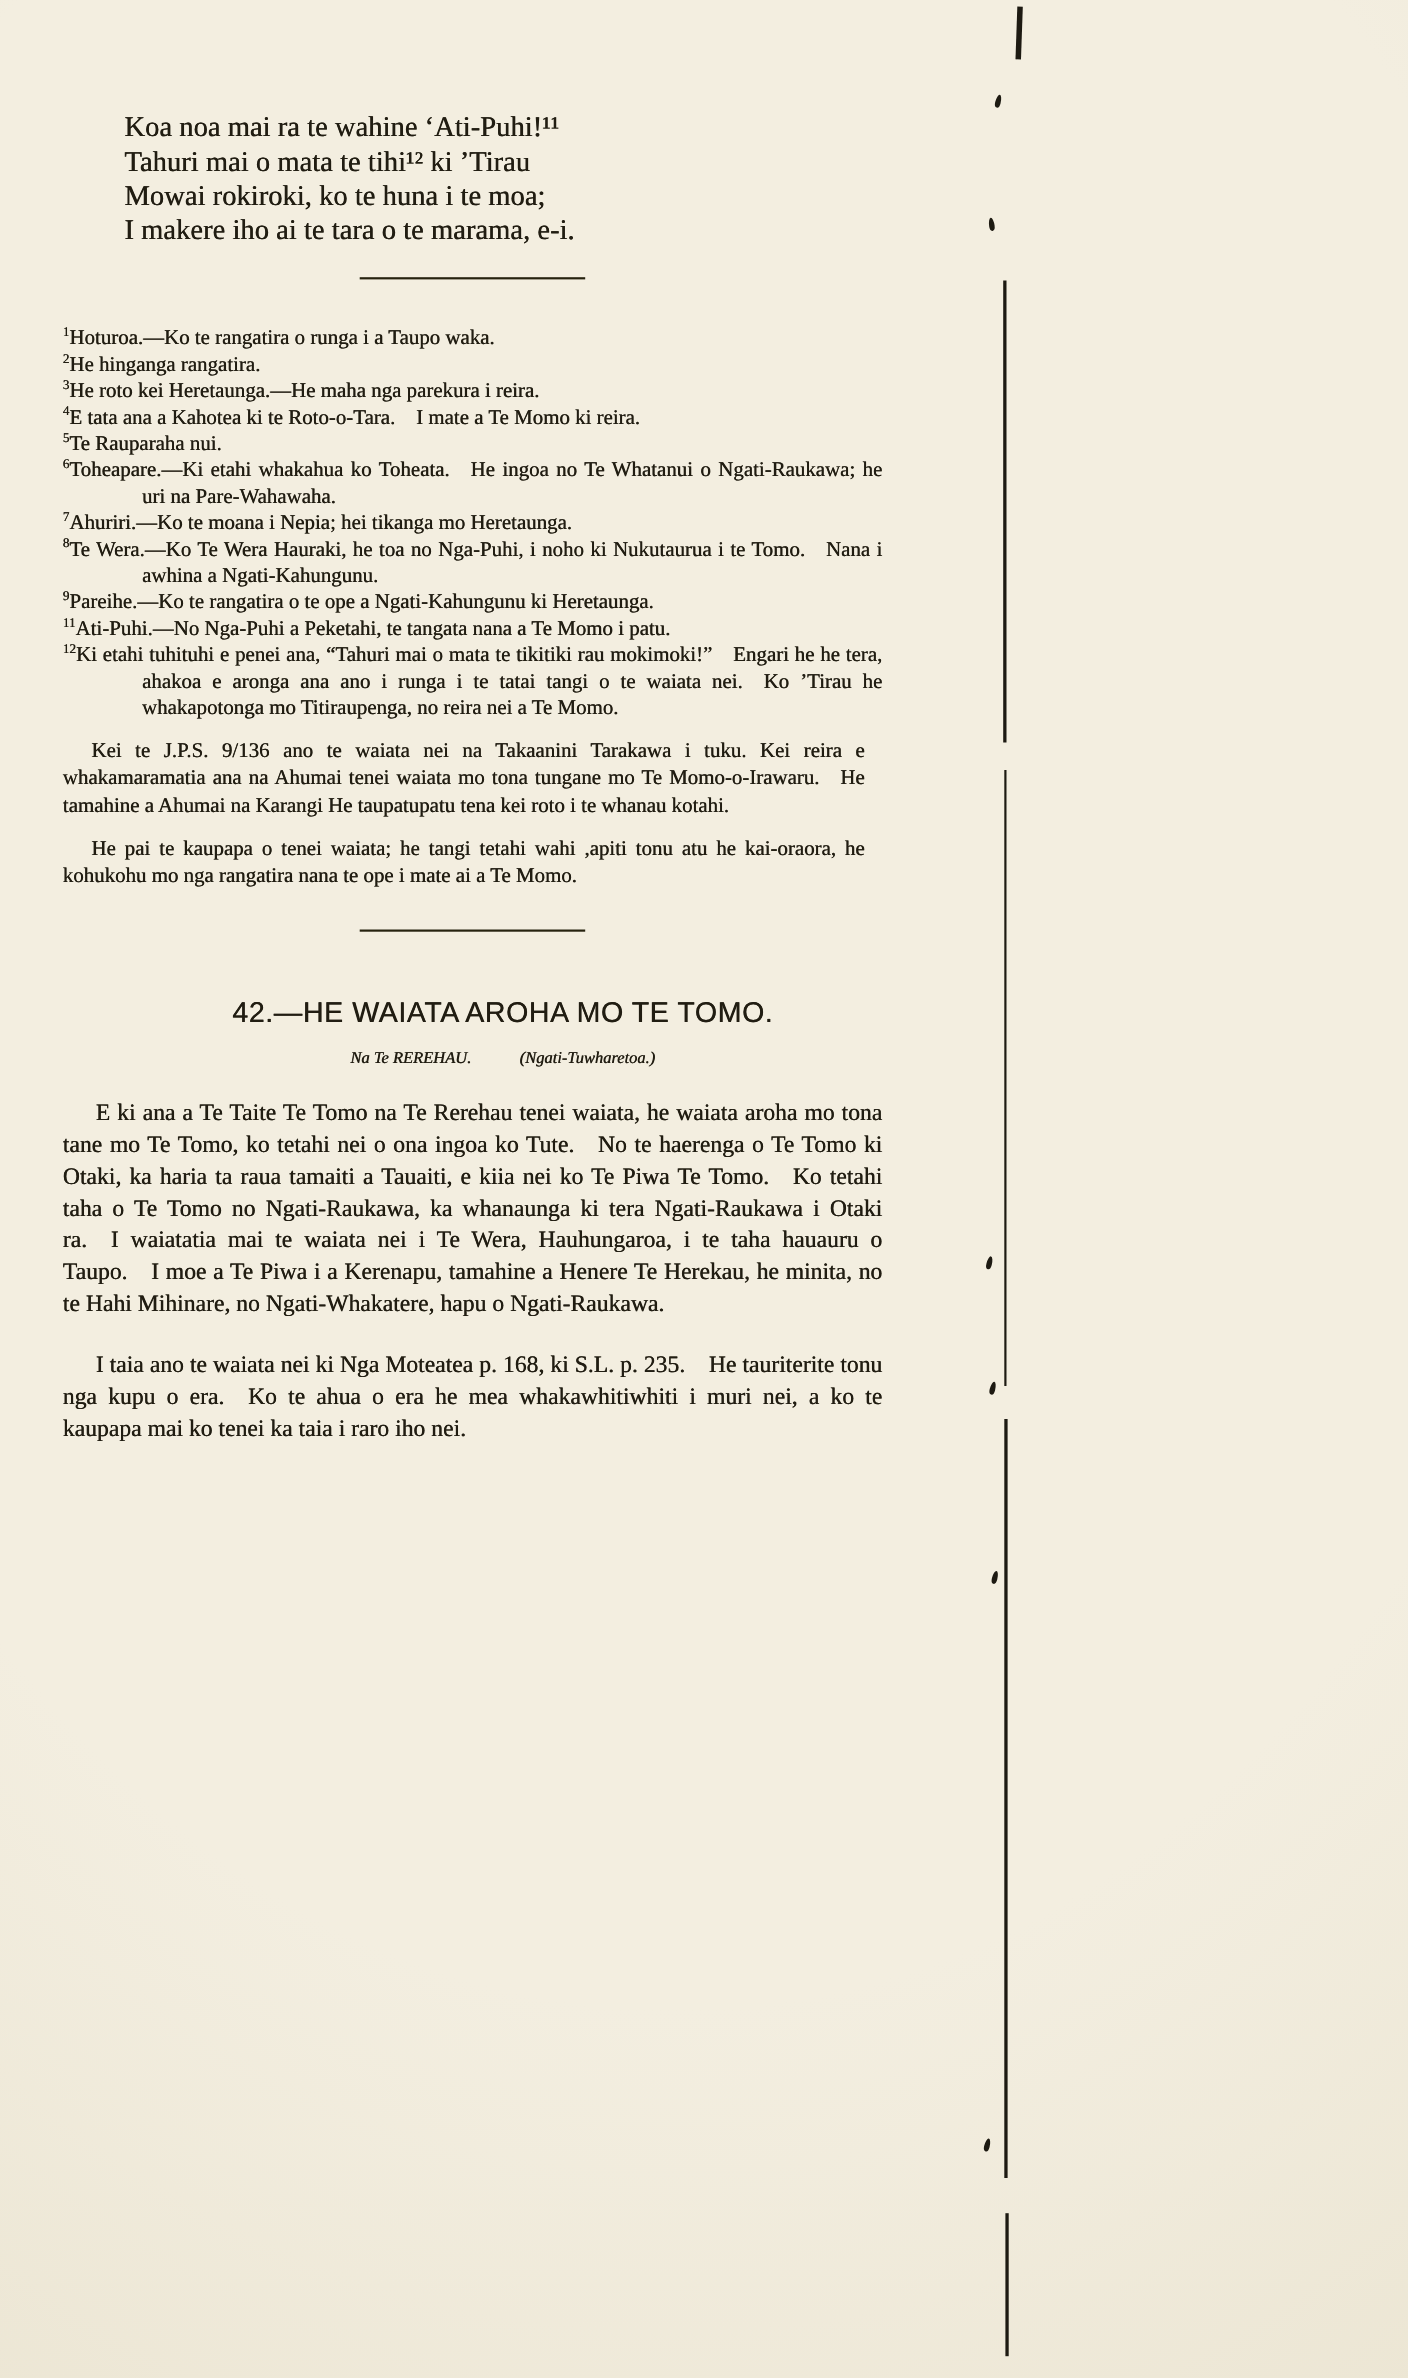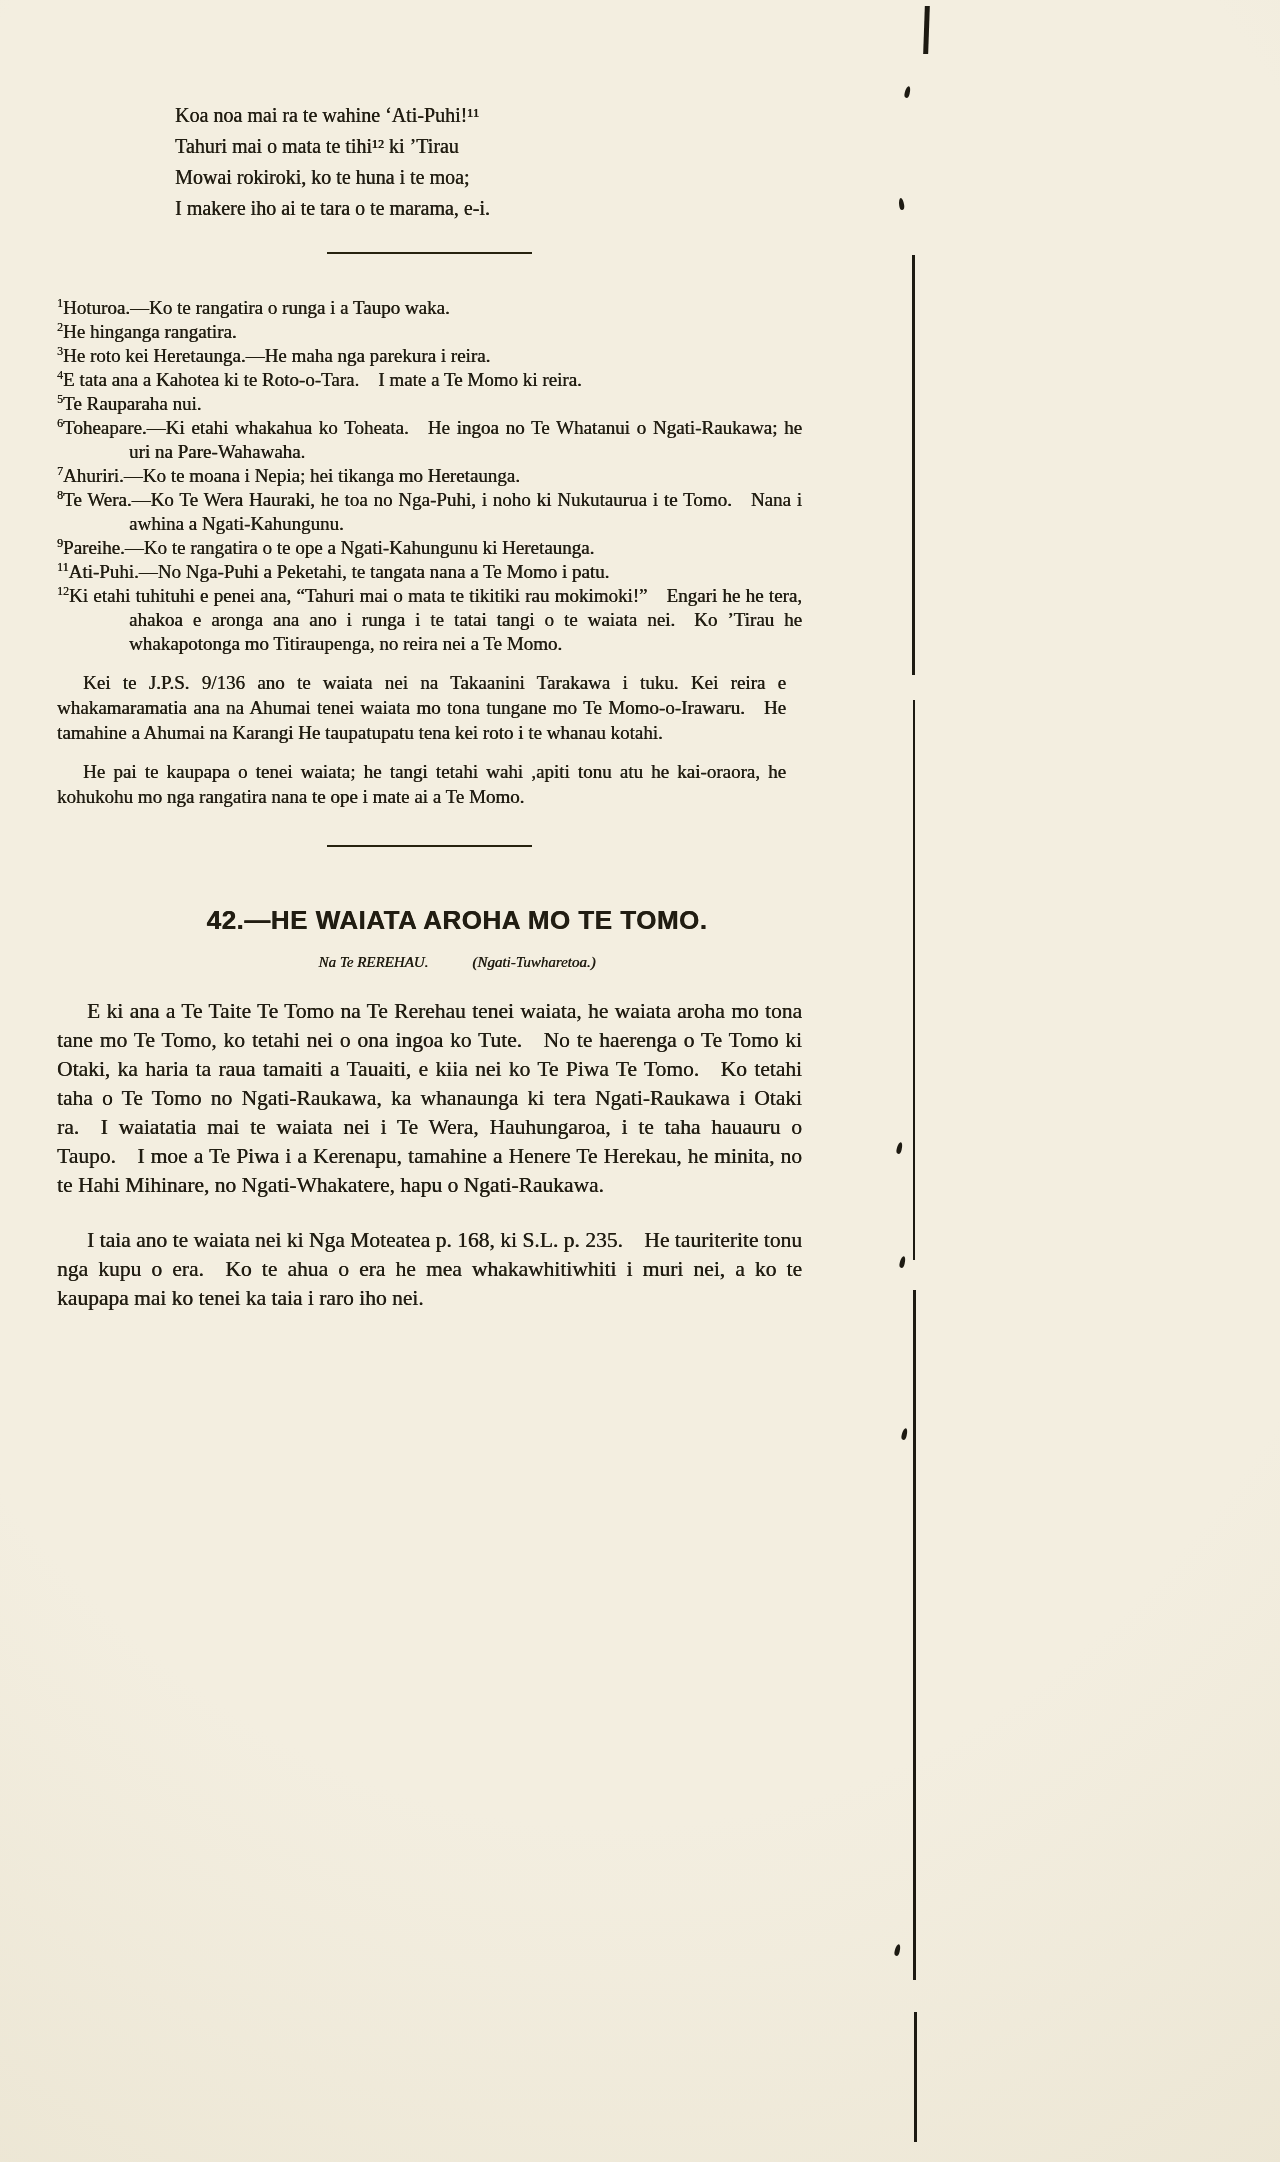--- a/index.html
+++ b/index.html
@@ -12,36 +12,36 @@
   .page {
     position: relative;
     width: 1280px; height: 2162px;
     overflow: hidden;
     background: radial-gradient(120% 90% at 48% 35%, #f3eee0 55%, #ece6d4 85%, #e5deca 100%);
     color: #211d12;
     text-shadow: 0.35px 0 0 currentColor; 
   }
   .content { position: absolute; left: 57px; top: 100px; width: 745px; }
 
-  .verse { margin-left: 118px; font-size: 20px; line-height: 31px; }
+  .verse { margin-left: 56px; font-size: 26px; line-height: 31px; }
   .verse-line { white-space: nowrap; }
 
   .rule { width: 205px; height: 2px; background: #26220f; margin: 28px auto 0 auto; }
   .rule2 { margin-top: 36px; }
 
   .footnotes { margin-top: 42px; font-size: 19px; line-height: 24px; }
   .footnote { margin: 0; padding-left: 72px; text-indent: -72px; text-align: justify; }
   .footnote sup { font-size: 12px; line-height: 0; letter-spacing: 0; }
 
   .note-para { margin: 14px 16px 0 0; font-size: 19px; line-height: 25px;
                text-align: justify; text-indent: 26px; }
 
   .heading { margin: 58px 0 0 0; padding-left: 55px;
              font-family: "Liberation Sans", "DejaVu Sans", sans-serif;
-             font-weight: 700; font-size: 26px; letter-spacing: 0.5px;
+             font-weight: 400; font-size: 26px; letter-spacing: 0.5px;
              text-align: center; }
   .byline { margin: 18px 0 0 0; padding-left: 55px; text-align: center;
             font-style: italic; font-size: 15px; }
   .byline .tribe { margin-left: 44px; }
 
   .body-para { margin: 26px 0 0 0; font-size: 21.5px; line-height: 29px;
                text-align: justify; text-indent: 30px; }
 
   
   .artifact { position: absolute; background: #1d1a12; }

